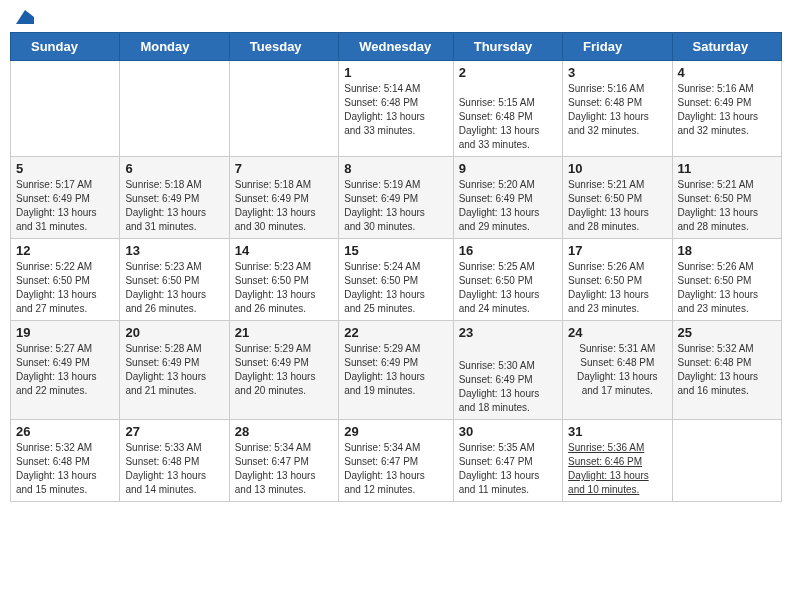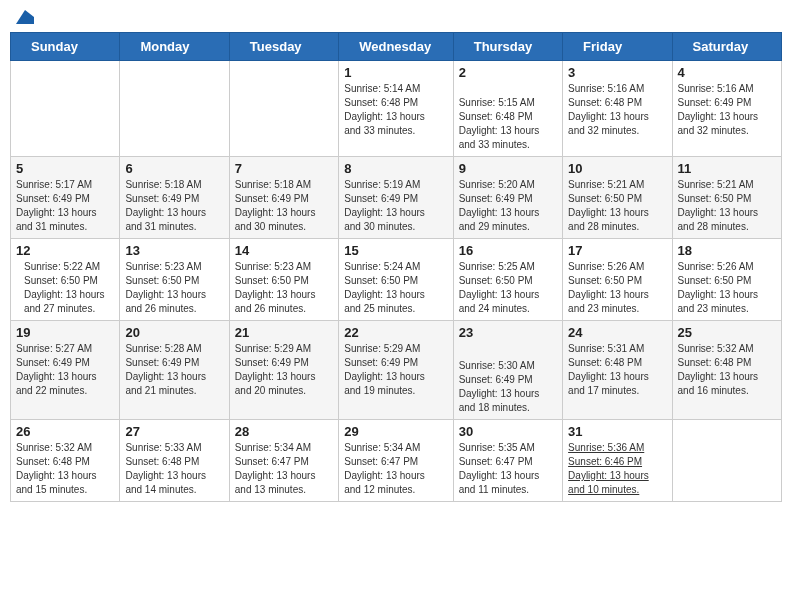--- a/index.html
+++ b/index.html
@@ -202,21 +202,21 @@
           <div class="cell-day">11</div>
           <div class="cell-info" style="white-space: pre-line;">Sunrise: 5:21 AM
 Sunset: 6:50 PM
 Daylight: 13 hours
 and 28 minutes.</div>
         </td>
       </tr>
       <tr>
         <td>
           <div class="cell-day">12</div>
-          <div class="cell-info" style="white-space: pre-line; margin-left: 8px;">Sunrise: 5:22 AM
+          <div class="cell-info" style="white-space: pre-line;">Sunrise: 5:22 AM
 Sunset: 6:50 PM
 Daylight: 13 hours
 and 27 minutes.</div>
         </td>
         <td>
           <div class="cell-day">13</div>
           <div class="cell-info" style="white-space: pre-line;">Sunrise: 5:23 AM
 Sunset: 6:50 PM
 Daylight: 13 hours
 and 26 minutes.</div>
@@ -288,21 +288,21 @@
         </td>
         <td>
           <div class="cell-day">23</div>
           <div class="cell-info" style="white-space: pre-line; margin-top: 19px;">Sunrise: 5:30 AM
 Sunset: 6:49 PM
 Daylight: 13 hours
 and 18 minutes.</div>
         </td>
         <td>
           <div class="cell-day">24</div>
-          <div class="cell-info" style="white-space: pre-line;">Sunrise: 5:31 AM
+          <div class="cell-info" style="white-space: pre-line; text-align: center;">Sunrise: 5:31 AM
 Sunset: 6:48 PM
 Daylight: 13 hours
 and 17 minutes.</div>
         </td>
         <td>
           <div class="cell-day">25</div>
           <div class="cell-info" style="white-space: pre-line;">Sunrise: 5:32 AM
 Sunset: 6:48 PM
 Daylight: 13 hours
 and 16 minutes.</div>

